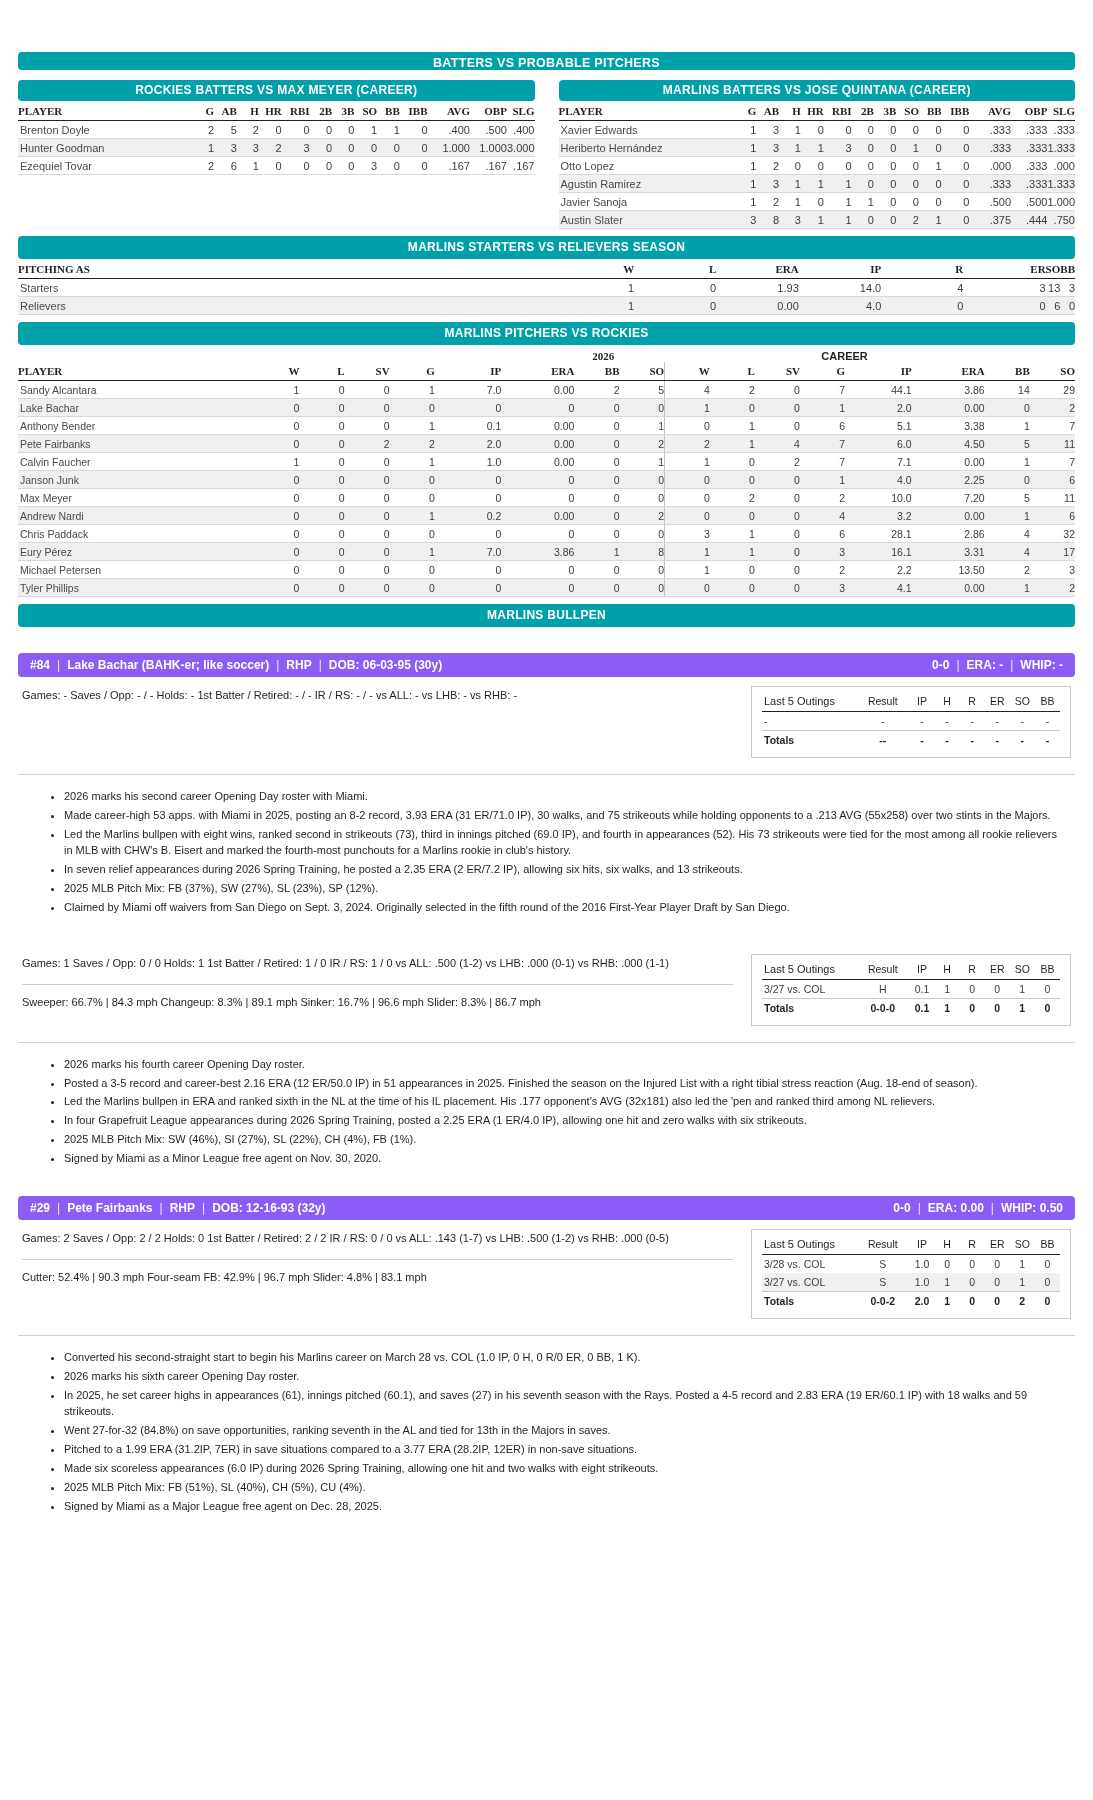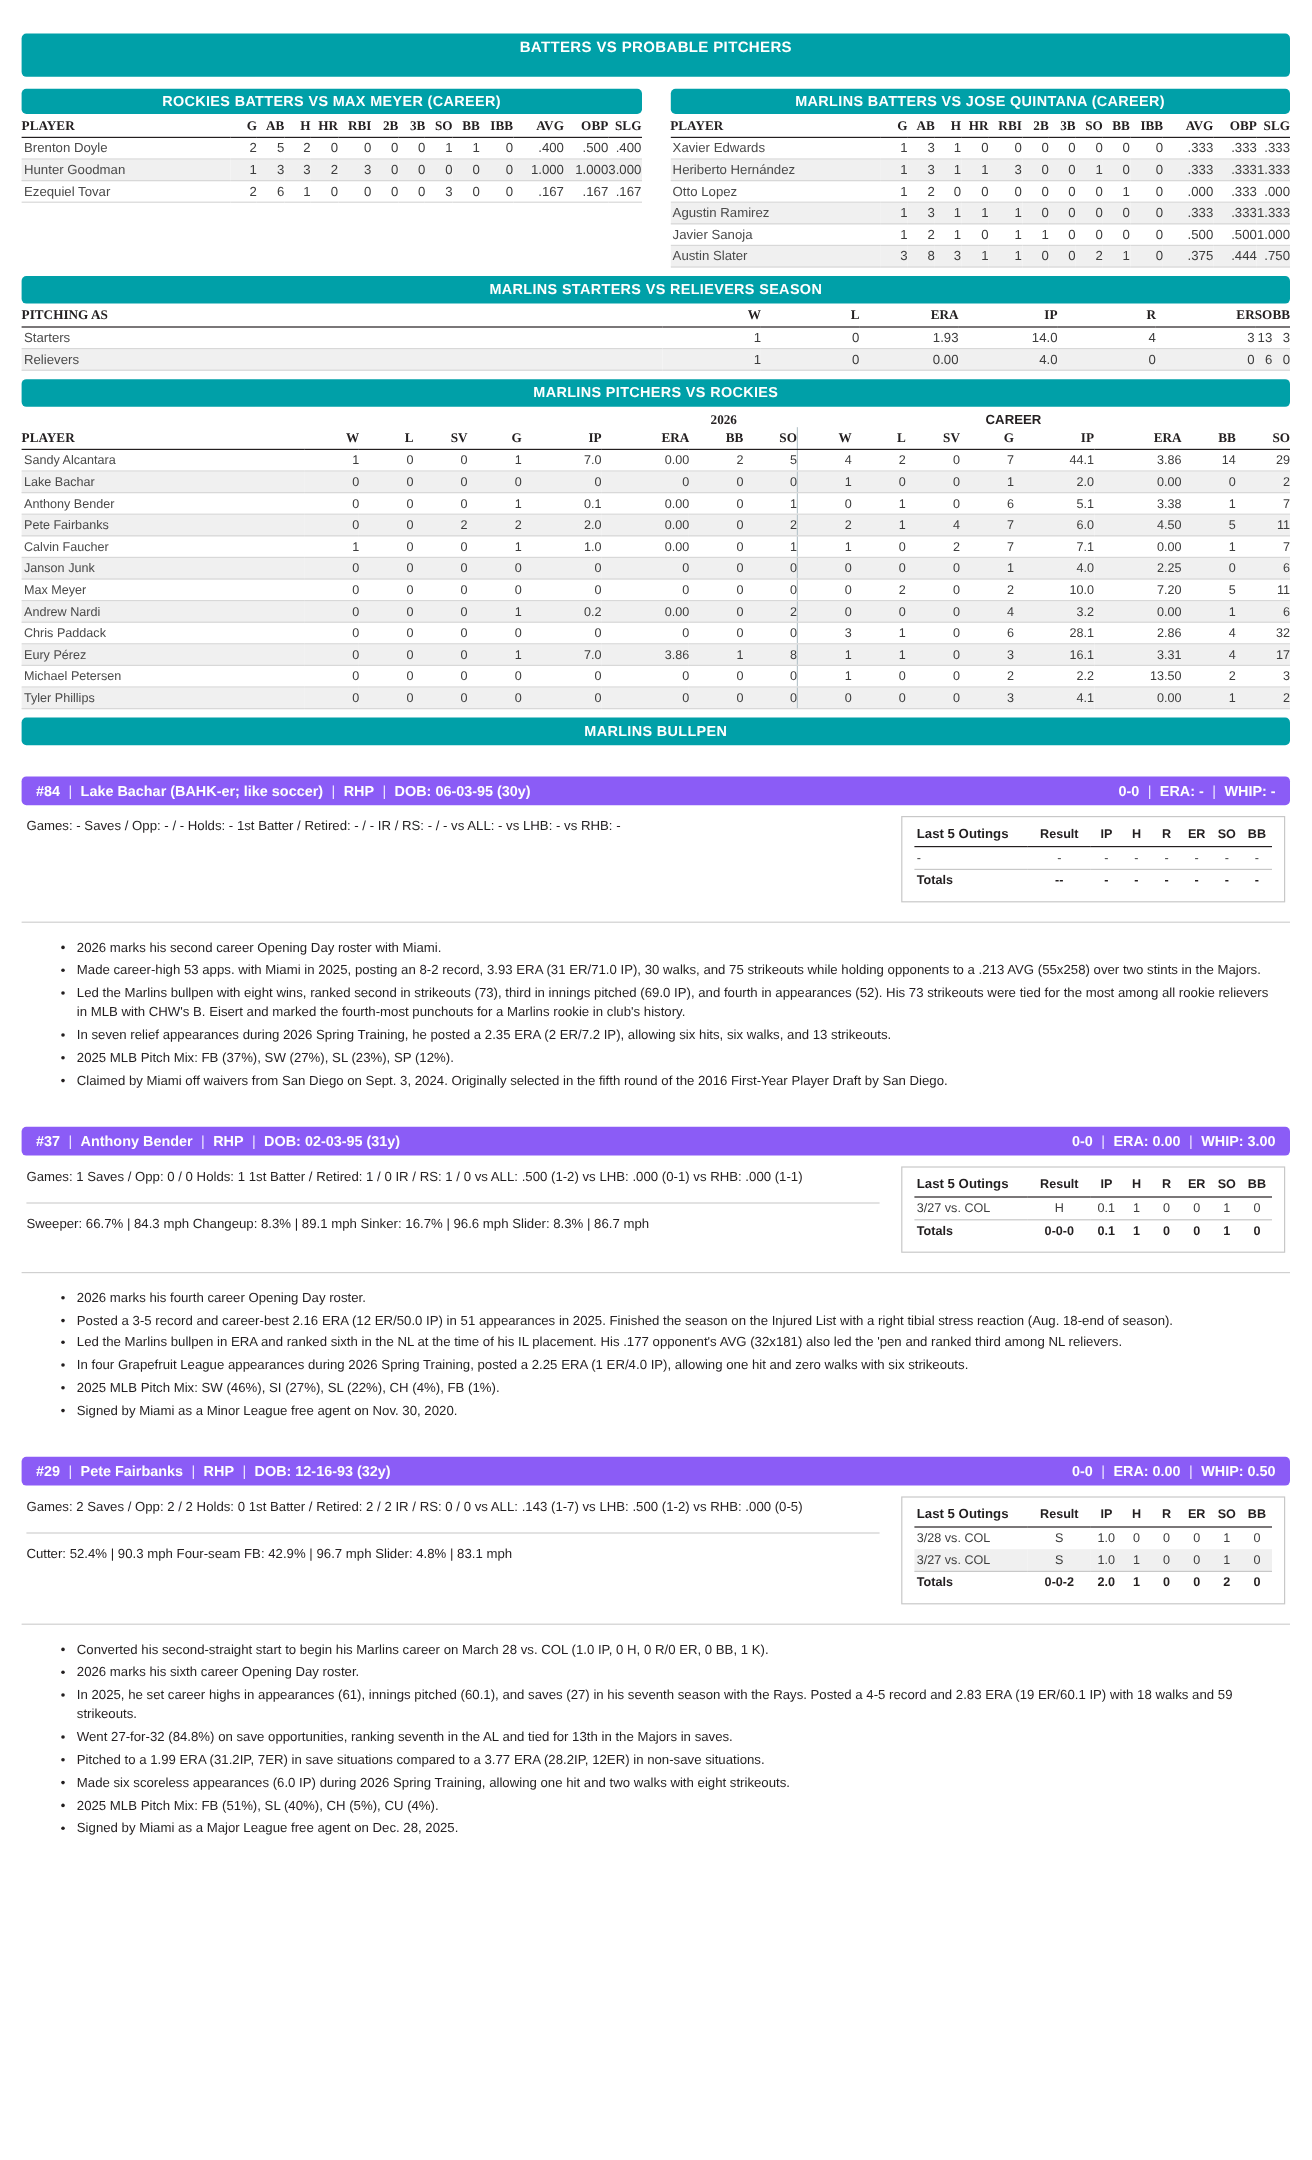--- a/index.html
+++ b/index.html
@@ -15,21 +15,21 @@
 
   
   .banner {
     background: #00a0a8;
     color: #ffffff;
     font-weight: bold;
     text-align: center;
     border-radius: 4px;
     letter-spacing: .3px;
   }
-  .banner-main { font-size: 12.5px; padding: 4px 0 18px; margin-bottom: 10px; }
+  .banner-main { font-size: 12.5px; padding: 4px 0 0; margin-bottom: 10px; margin-top: 24px; }
   .banner-sub  { font-size: 12px;   padding: 3px 0 4px; margin-bottom: 1px; }
   .banner-wide { font-size: 12px; padding: 4px 0 5px; margin: 7px 0 1px; }
 
   
   table.stat { width: 100%; border-collapse: collapse; font-size: 11px; }
   table.stat th {
     font-weight: bold; font-size: 11px; color: #231f20;
     padding: 3px 0 3px; border-bottom: 1.4px solid #231f20;
     text-align: right; white-space: nowrap; font-family: Liberation Serif, serif;
   }
@@ -77,21 +77,21 @@
   .bp-head .sepbar { padding: 0 7px; font-weight: normal; opacity: .85; }
 
   .bp-body { display: flex; gap: 18px; padding: 9px 4px 0 4px; }
   .bp-left { flex: 1 1 0; min-width: 0; font-size: 11px; line-height: 1.65; color: #231f20; }
   .bp-left .line { padding-bottom: 3px; }
   .bp-divider { border-top: 1px solid #cfcfcf; margin: 9px 0 8px; }
 
   .bp-right { width: 320px; flex: none; border: 1px solid #c8c8c8; padding: 6px 10px 8px; }
   table.last5 { width: 100%; border-collapse: collapse; font-size: 10.5px; }
   table.last5 th {
-    font-weight: bold; text-align: center; padding: 2px 2px 4px;
+    font-weight: normal; text-align: center; padding: 2px 2px 4px;
     border-bottom: 1.2px solid #231f20; white-space: nowrap;
   }
   table.last5 th.lft { text-align: left; font-size: 11px; }
   table.last5 td { text-align: center; padding: 3px 2px; color: #3c3c3c; white-space: nowrap; }
   table.last5 td.lft { text-align: left; color: #3c3c3c; }
   table.last5 tr.alt td { background: #f0f0f0; }
   table.last5 tr.tot td { font-weight: bold; color: #231f20; border-top: 1px solid #c8c8c8; }
   table.last5 col.ev { width: 30%; }
   table.last5 col.res { width: 17%; }
   table.last5 col.c { width: 8%; }
@@ -732,24 +732,20 @@
         <ul class="notes">
           <li>2026 marks his second career Opening Day roster with Miami.</li>
           <li>Made career-high 53 apps. with Miami in 2025, posting an 8-2 record, 3.93 ERA (31 ER/71.0 IP), 30 walks, and 75 strikeouts while holding opponents to a .213 AVG (55x258) over two stints in the Majors.</li>
           <li>Led the Marlins bullpen with eight wins, ranked second in strikeouts (73), third in innings pitched (69.0 IP), and fourth in appearances (52). His 73 strikeouts were tied for the most among all rookie relievers in MLB with CHW's B. Eisert and marked the fourth-most punchouts for a Marlins rookie in club's history.</li>
           <li>In seven relief appearances during 2026 Spring Training, he posted a 2.35 ERA (2 ER/7.2 IP), allowing six hits, six walks, and 13 strikeouts.</li>
           <li>2025 MLB Pitch Mix: FB (37%), SW (27%), SL (23%), SP (12%).</li>
           <li>Claimed by Miami off waivers from San Diego on Sept. 3, 2024. Originally selected in the fifth round of the 2016 First-Year Player Draft by San Diego.</li>
         </ul>
       </div>
       <div class="bp-card">
-        <div class="bp-head">
-          <div class="left"><span>#37</span><span class="sepbar">|</span><span>Anthony Bender</span><span class="sepbar">|</span><span>RHP</span><span class="sepbar">|</span><span>DOB: 02-03-95 (31y)</span></div>
-          <div class="right"><span>0-0</span><span class="sepbar">|</span><span>ERA: 0.00</span><span class="sepbar">|</span><span>WHIP: 3.00</span></div>
-        </div>
         <div class="bp-body">
           <div class="bp-left">
             <div class="line">Games: 1 Saves / Opp: 0 / 0 Holds: 1 1st Batter / Retired: 1 / 0 IR / RS: 1 / 0 vs ALL: .500 (1-2) vs LHB: .000 (0-1) vs RHB: .000 (1-1)</div>
             <div class="bp-divider"></div>
             <div class="line">Sweeper: 66.7% | 84.3 mph Changeup: 8.3% | 89.1 mph Sinker: 16.7% | 96.6 mph Slider: 8.3% | 86.7 mph</div>
           </div>
           <div class="bp-right">
             <table class="last5">
               <colgroup>
                 <col class="ev">

